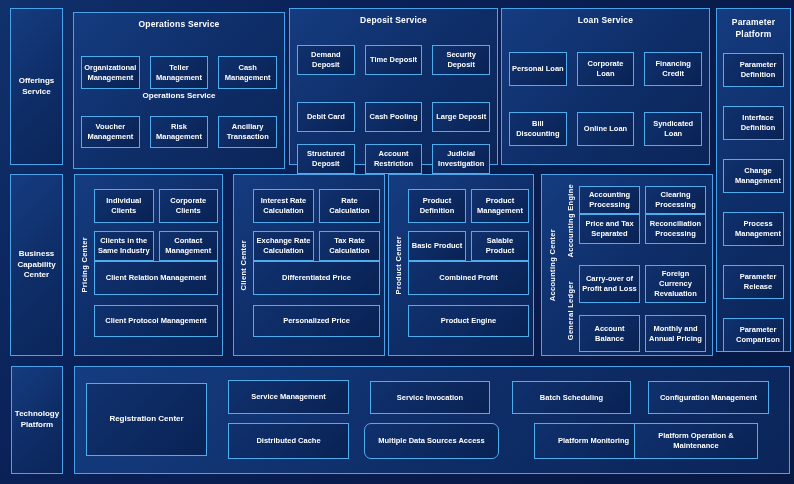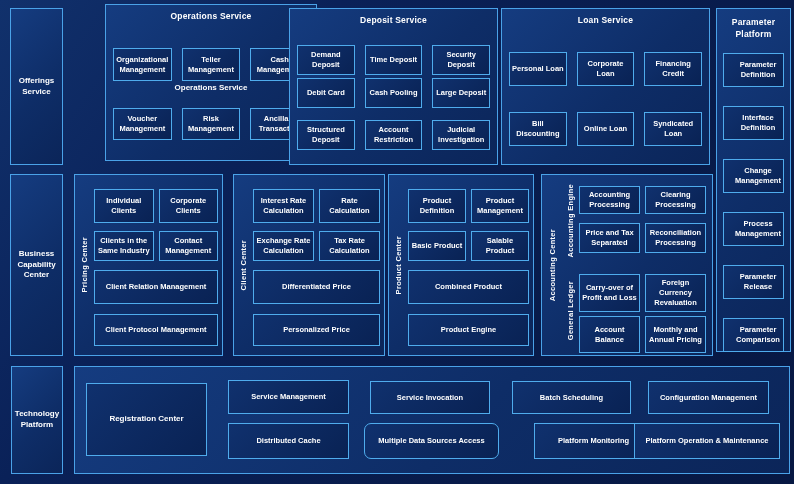--- a/index.html
+++ b/index.html
@@ -28,67 +28,67 @@
     font-weight:bold;font-size:7.5px;line-height:1.3;padding:1px 2px;
   }
   .brow{display:flex;justify-content:center;gap:10px;padding:0 7px;}
   .brow .box{width:59px;}
   .h28{height:28px}.h30{height:30px}.h32{height:32px}.h33{height:33px}
   .h34{height:34px}.h37{height:37px}.h38{height:38px}
   
   .p-offerings{left:10px;top:8px;width:53px;height:157px;}
   .p-business{left:10px;top:174px;width:53px;height:182px;}
   .p-techrail{left:11px;top:366px;width:52px;height:108px;}
-  .p-operations{left:73px;top:4px;width:212px;height:157px;margin-left:32px;}
+  .p-operations{left:73px;top:12px;width:212px;height:157px;}
   .p-deposit{left:289px;top:8px;width:209px;height:157px;}
   .p-loan{left:501px;top:8px;width:209px;height:157px;}
   .p-parameter{left:716px;top:8px;width:75px;height:344px;}
   .p-operations .row1{margin-top:27px;}
   .p-operations .row2{margin-top:16px;}
   .p-deposit .row1{margin-top:20px;}
-  .p-deposit .row2{margin-top:3px;}
+  .p-deposit .row2{margin-top:27px;}
   .p-deposit .row3{margin-top:12px;}
   .p-loan .row1{margin-top:27px;}
   .p-loan .row2{margin-top:26px;}
   .p-parameter .ptitle{padding-top:8px;line-height:1.4;}
   .p-parameter .stack{display:flex;flex-direction:column;align-items:center;gap:19px;margin-top:12px;}
   .p-parameter .box{width:61px;height:34px;padding-left:11px;}
   
   .p-pricing{left:74px;top:174px;width:149px;height:182px;}
   .p-client{left:233px;top:174px;width:152px;height:182px;}
   .p-product{left:388px;top:174px;width:146px;height:182px;}
   .p-accounting{left:541px;top:174px;width:172px;height:182px;}
   .p-technology{left:74px;top:366px;width:716px;height:108px;}
   .mid{display:flex;}
   .vwrap{width:19px;display:flex;align-items:center;justify-content:center;}
   .vlabel{writing-mode:vertical-rl;transform:rotate(180deg);font-weight:bold;
     font-size:7.5px;letter-spacing:.3px;white-space:nowrap;}
   .mid-content{flex:1;padding:14px 4px 0 0;display:flex;flex-direction:column;}
   .two-col{display:flex;gap:5px;}
   .two-col .box{flex:1;}
-  .g8{margin-top:8px;}.g9{margin-top:9px;}.g10{margin-top:10px;}
-  .g4{margin-top:4px;}.g21{margin-top:21px;}
+  .g8{margin-top:8px;}.g9{}.g10{margin-top:10px;}
+  .g4{margin-top:12px;}.g21{margin-top:21px;}
   .wide{width:100%;}
   
   .acc-outer{width:20px;display:flex;align-items:center;justify-content:center;}
   .acc-inner{width:17px;display:flex;flex-direction:column;}
   .acc-inner .half-top{height:92px;display:flex;align-items:center;justify-content:center;}
   .acc-inner .half-bot{flex:1;display:flex;align-items:center;justify-content:center;}
   .acc-content{flex:1;padding:11px 6px 0 0;display:flex;flex-direction:column;}
   
   .p-technology .box{position:absolute;}
   .t-reg{left:11px;top:16px;width:121px;height:73px;font-size:8px;}
   .t-sm{left:153px;top:13px;width:121px;height:34px;}
   .t-si{left:295px;top:14px;width:120px;height:33px;}
   .t-bs{left:437px;top:14px;width:119px;height:33px;}
   .t-cm{left:573px;top:14px;width:121px;height:33px;}
   .t-dc{left:153px;top:56px;width:121px;height:36px;}
   .t-md{left:289px;top:56px;width:135px;height:36px;border-radius:7px;}
   .t-pm{left:437px;top:56px;width:119px;height:36px;margin-left:22px;}
-  .t-pom{left:559px;top:56px;width:146px;height:36px;}
+  .t-pom{left:559px;top:56px;width:124px;height:36px;}
 </style>
 </head>
 <body>
 
 <div class="stage">
 
   <div class="panel rail p-offerings">
     <span>Offerings Service</span>
   </div>
   <div class="panel rail p-business">
@@ -200,21 +200,21 @@
       </div>
     <div class="mid-content">
       <div class="two-col">
         <div class="box h34">Product Definition</div>
         <div class="box h34">Product Management</div>
       </div>
       <div class="two-col g8">
         <div class="box h30">Basic Product</div>
         <div class="box h30">Salable Product</div>
       </div>
-      <div class="box wide h34 g9">Combined Product</div>
+      <div class="box wide h34 g9">Combined Profit</div>
       <div class="box wide h32 g10">Product Engine</div>
     </div>
   </div>
 
   <div class="panel mid p-accounting">
     <div class="acc-outer">
         <span class="vlabel">Accounting Center</span>
       </div>
     <div class="acc-inner">
       <div class="half-top">

